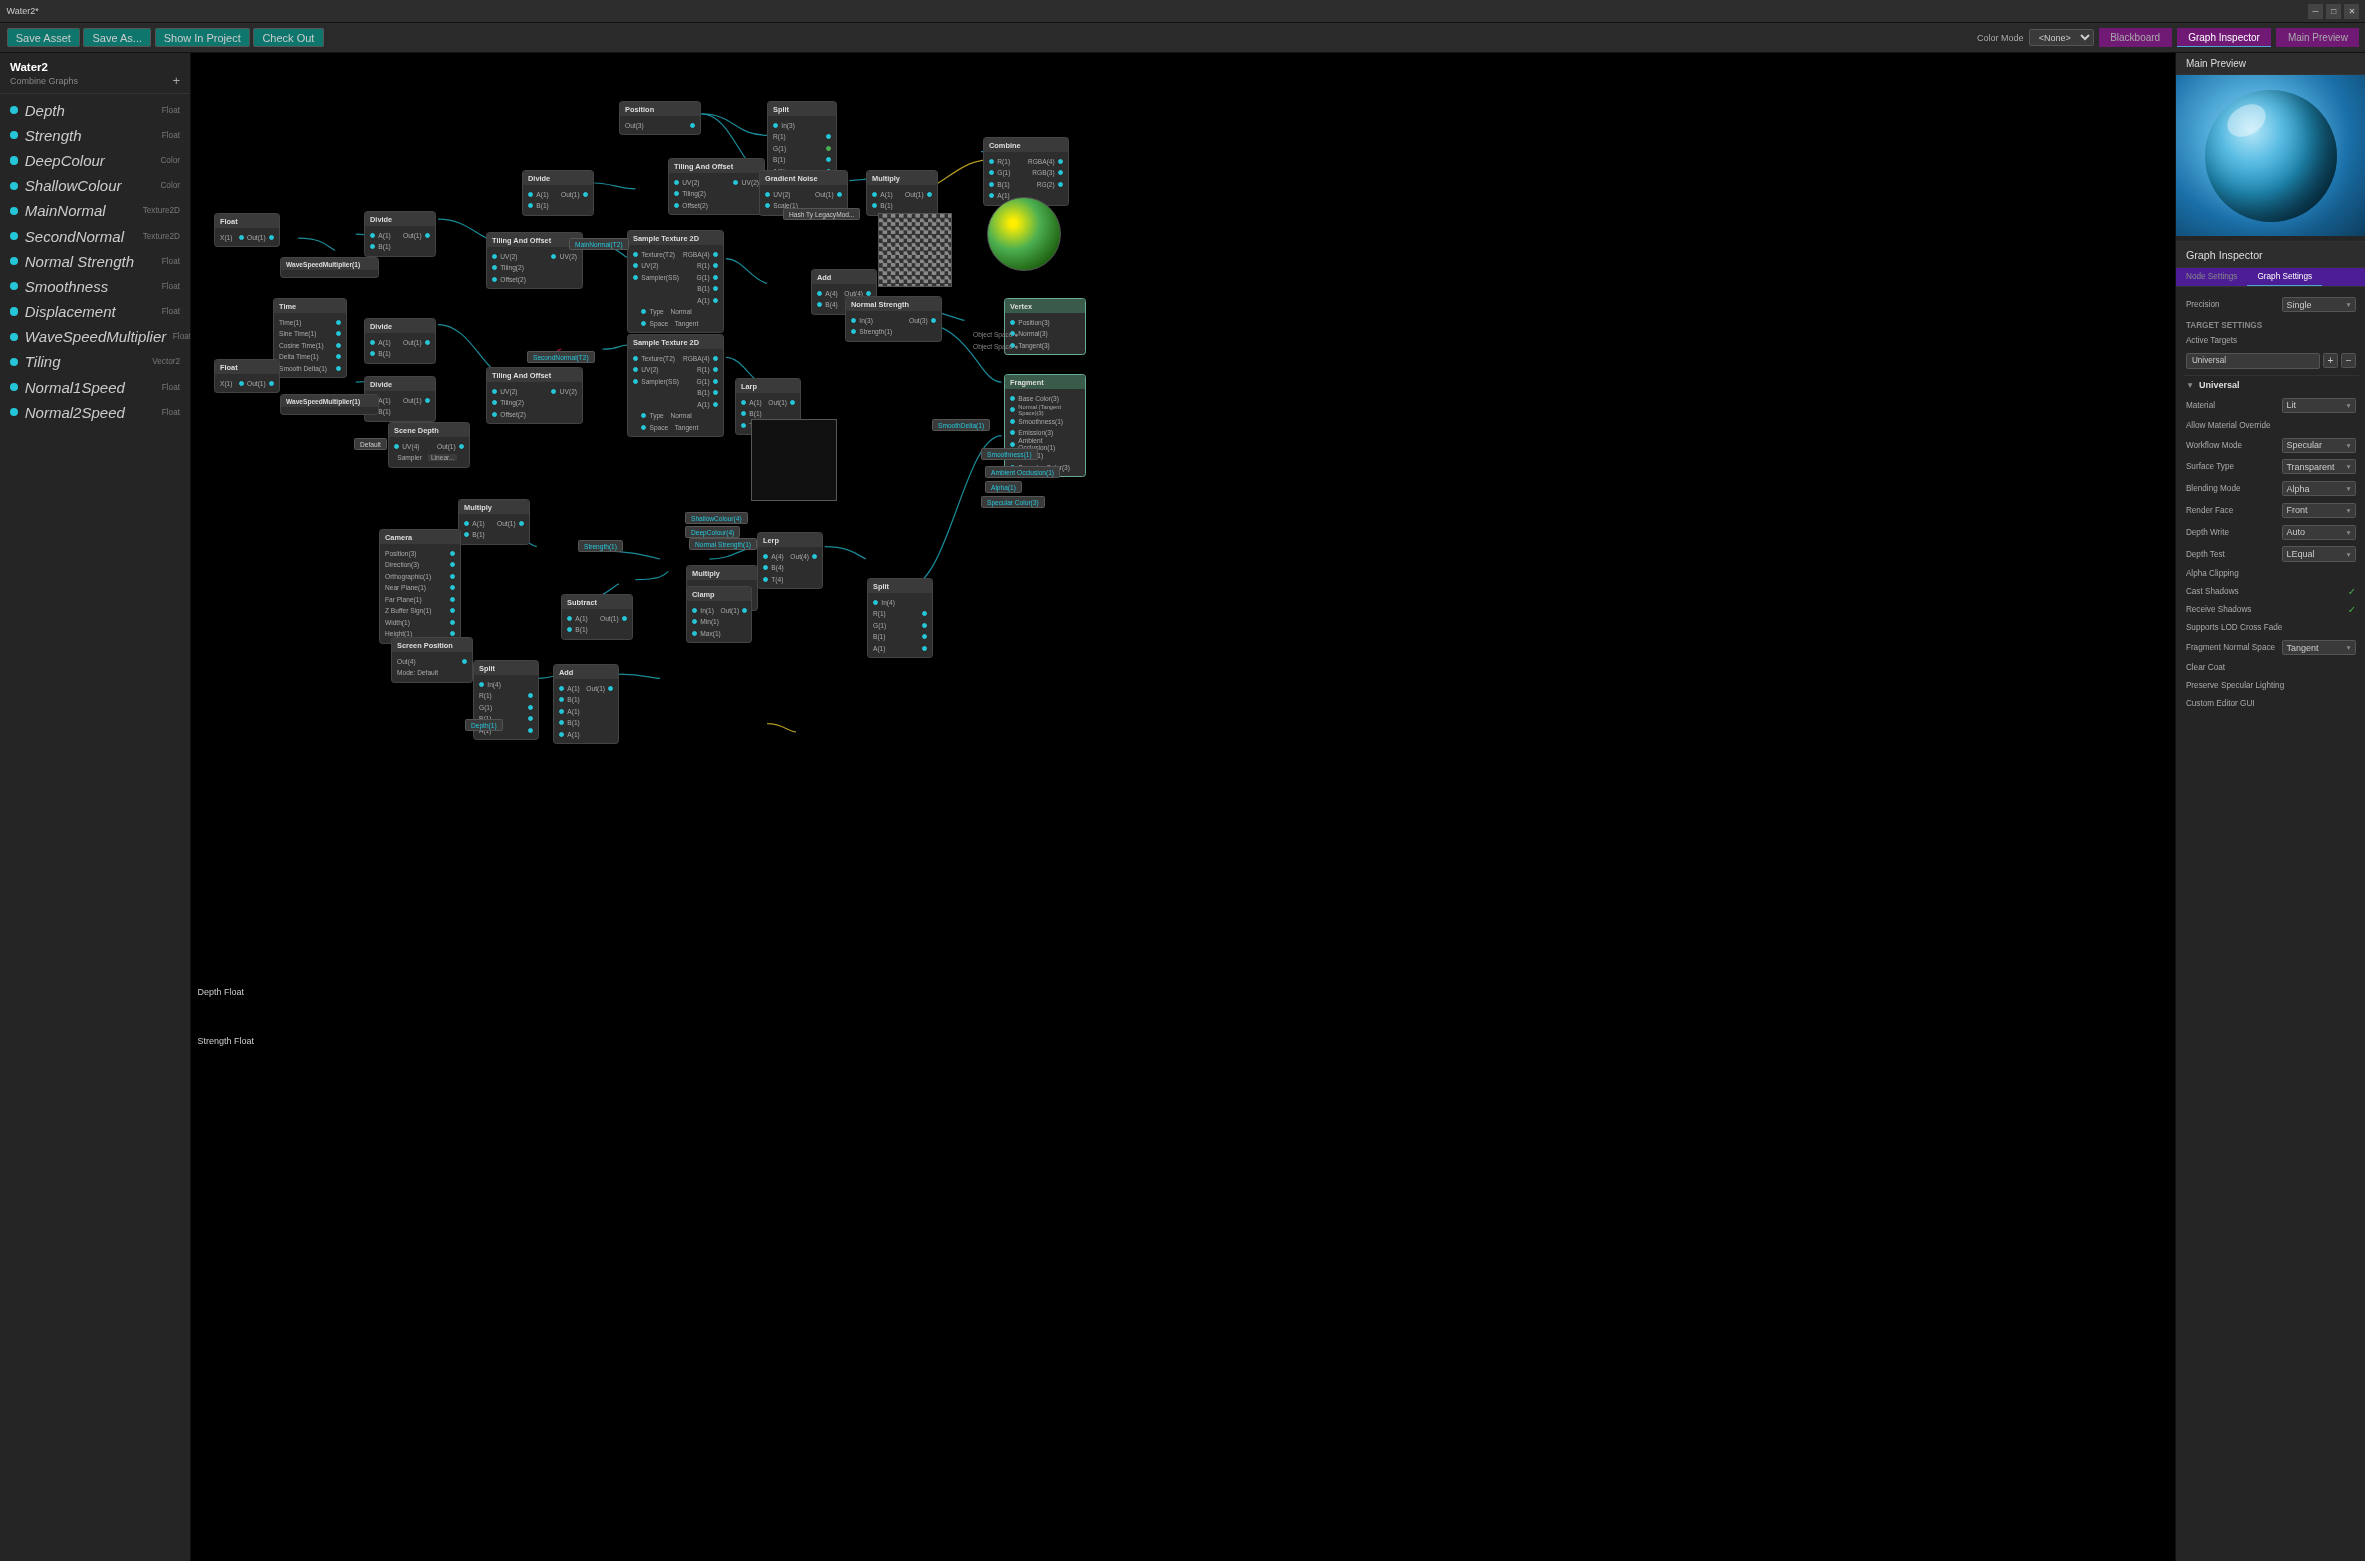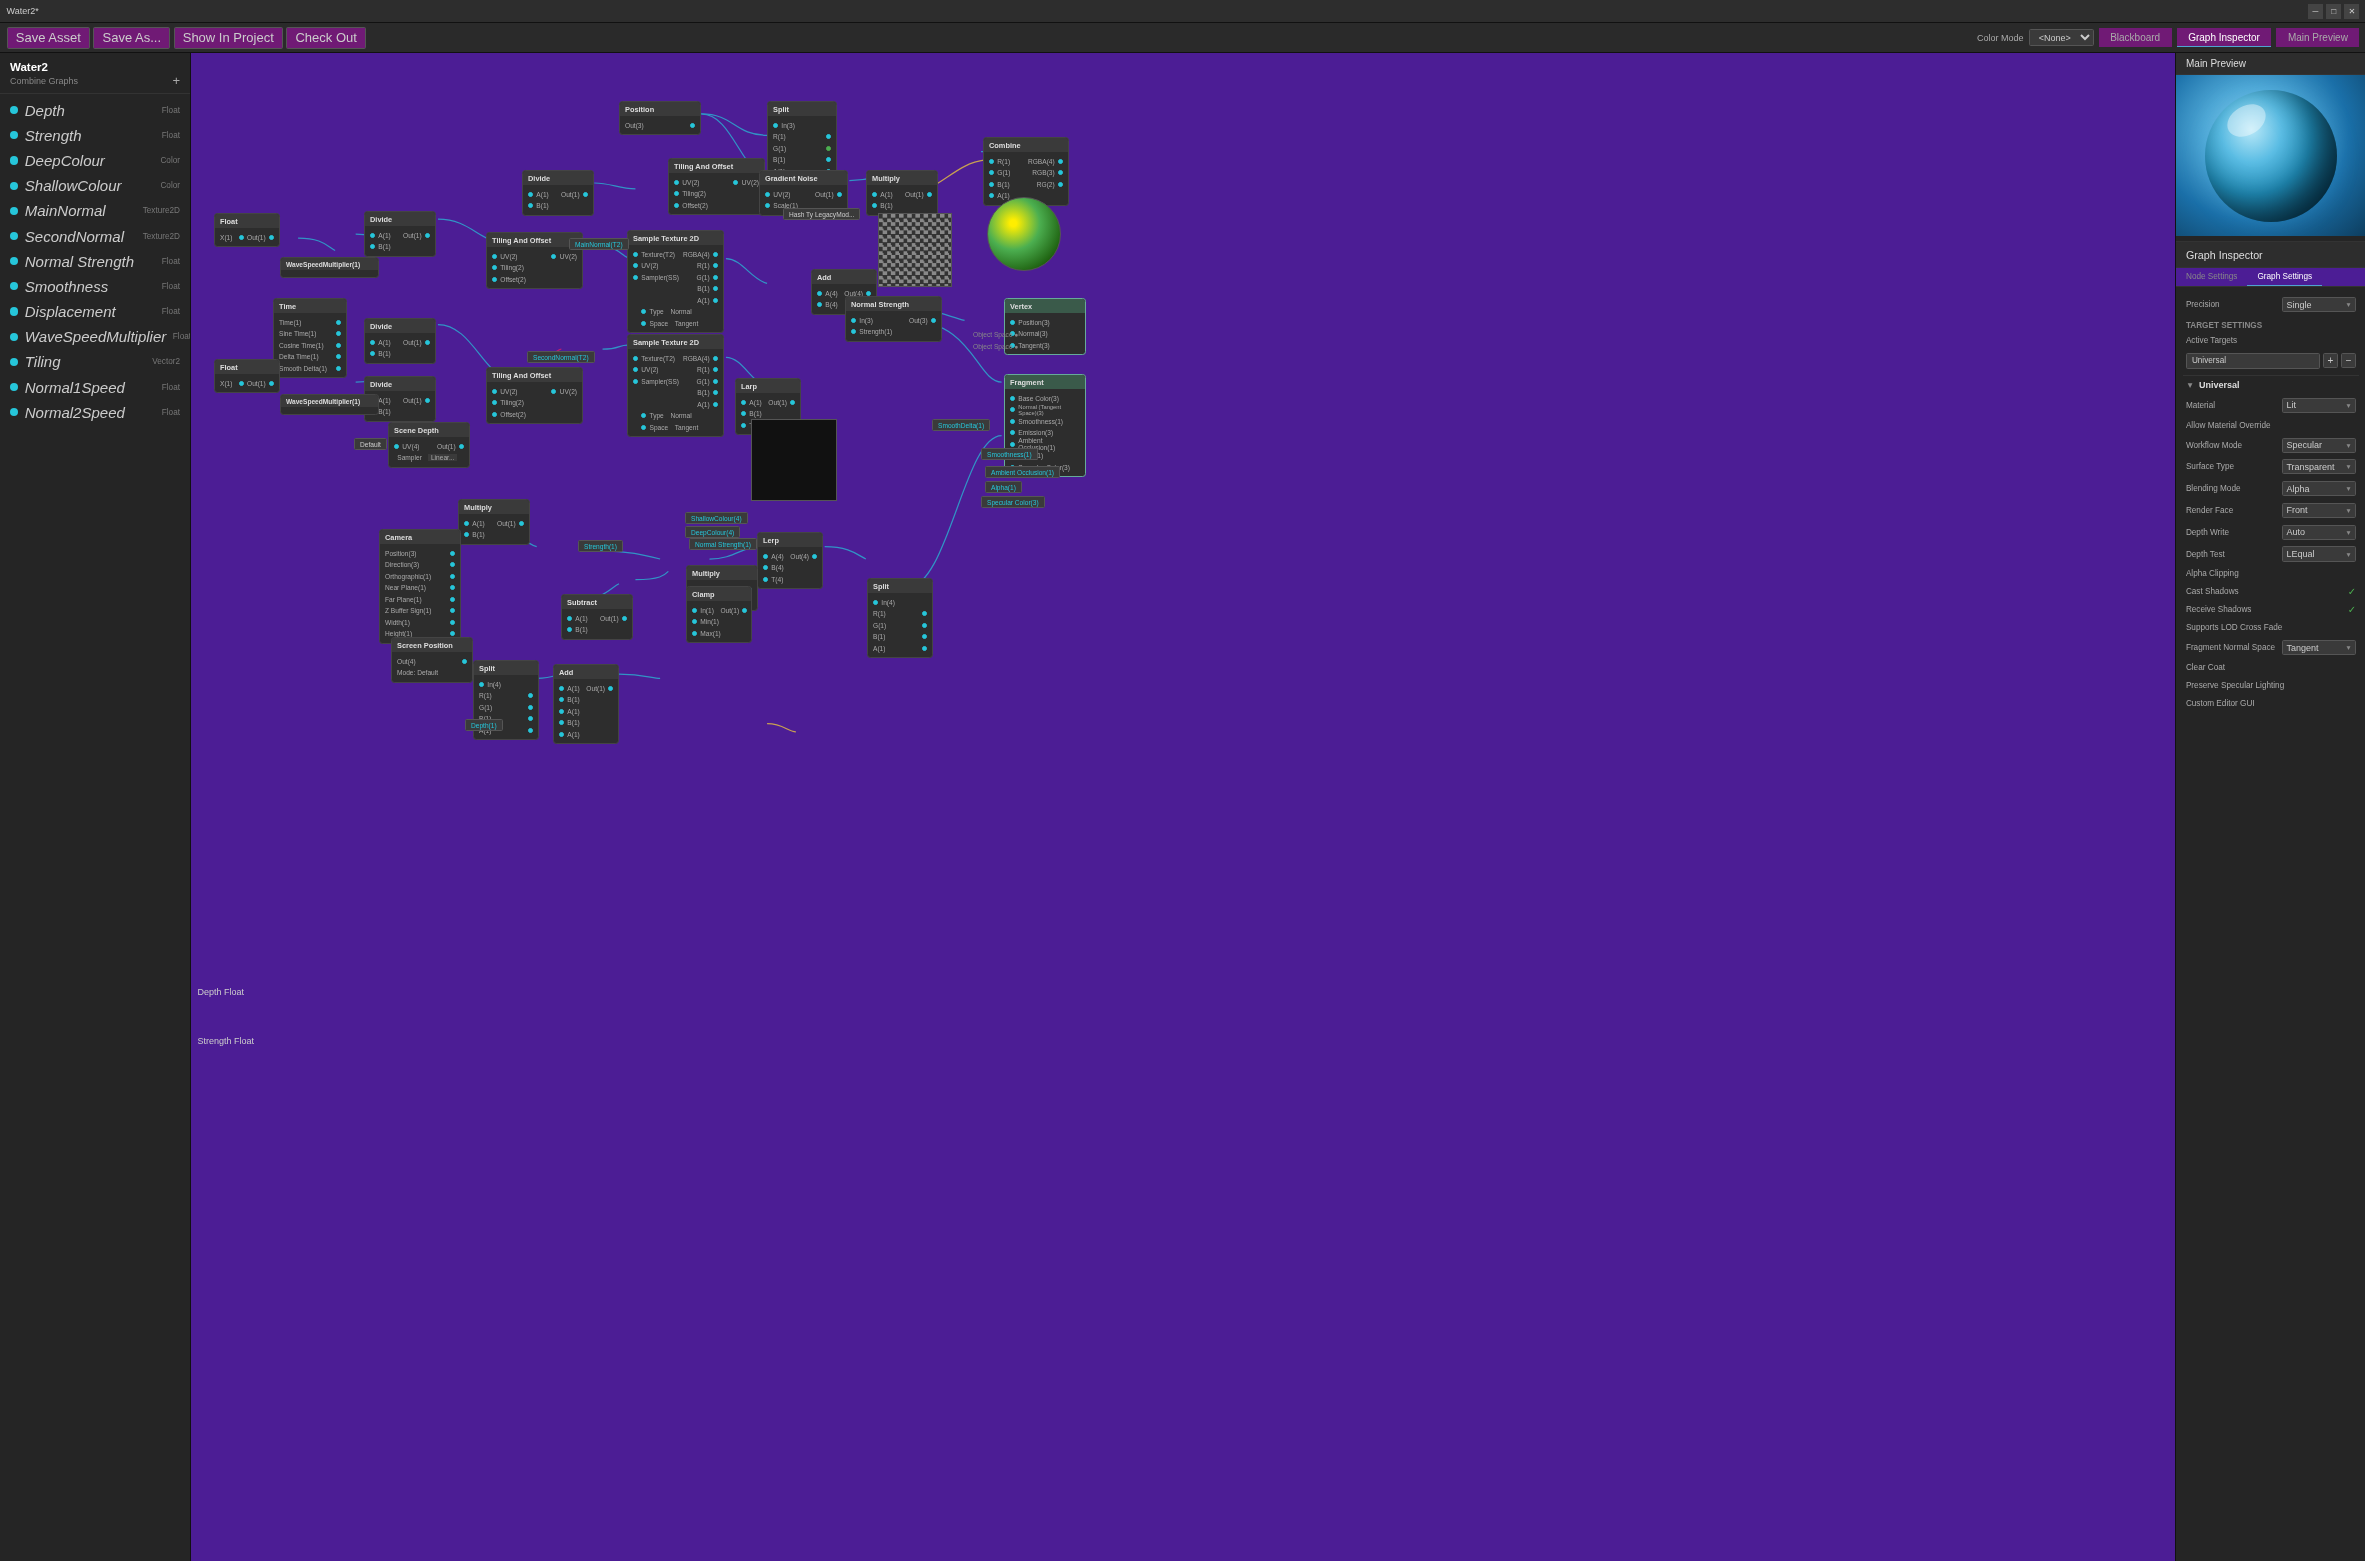--- a/index.html
+++ b/index.html
@@ -45,25 +45,25 @@
       background: #2a2a2a;
       height: 30px;
       display: flex;
       align-items: center;
       padding: 0 6.6px;
       gap: 3.3px;
       border-bottom: 0.8px solid #111;
       flex-shrink: 0;
     }
     .toolbar-btn {
-      background: #701a75;
+      background: #0f766e;
       border: 0.8px solid #555;
       color: #ccc;
       padding: 2.5px 8.2px;
-      font-size: 13px;
+      font-size: 11px;
       cursor: pointer;
       border-radius: 1.6px;
     }
     .toolbar-spacer { flex: 1; }
     .toolbar-right {
       display: flex;
       align-items: center;
       gap: 5px;
     }
     .color-mode-label { color: #aaa; font-size: 9px; }
@@ -152,21 +152,21 @@
       font-style: italic;
     }
     .prop-type {
       color: #777;
       font-size: 8.2px;
     }
 
     
     #canvas-area {
       flex: 1;
-      background: #4c1d95;
+      background: #000000;
       position: relative;
       overflow: hidden;
     }
 
     
     .snode {
       position: absolute;
       background: #2d2d2d;
       border: 0.8px solid #444;
       border-radius: 3.3px;

